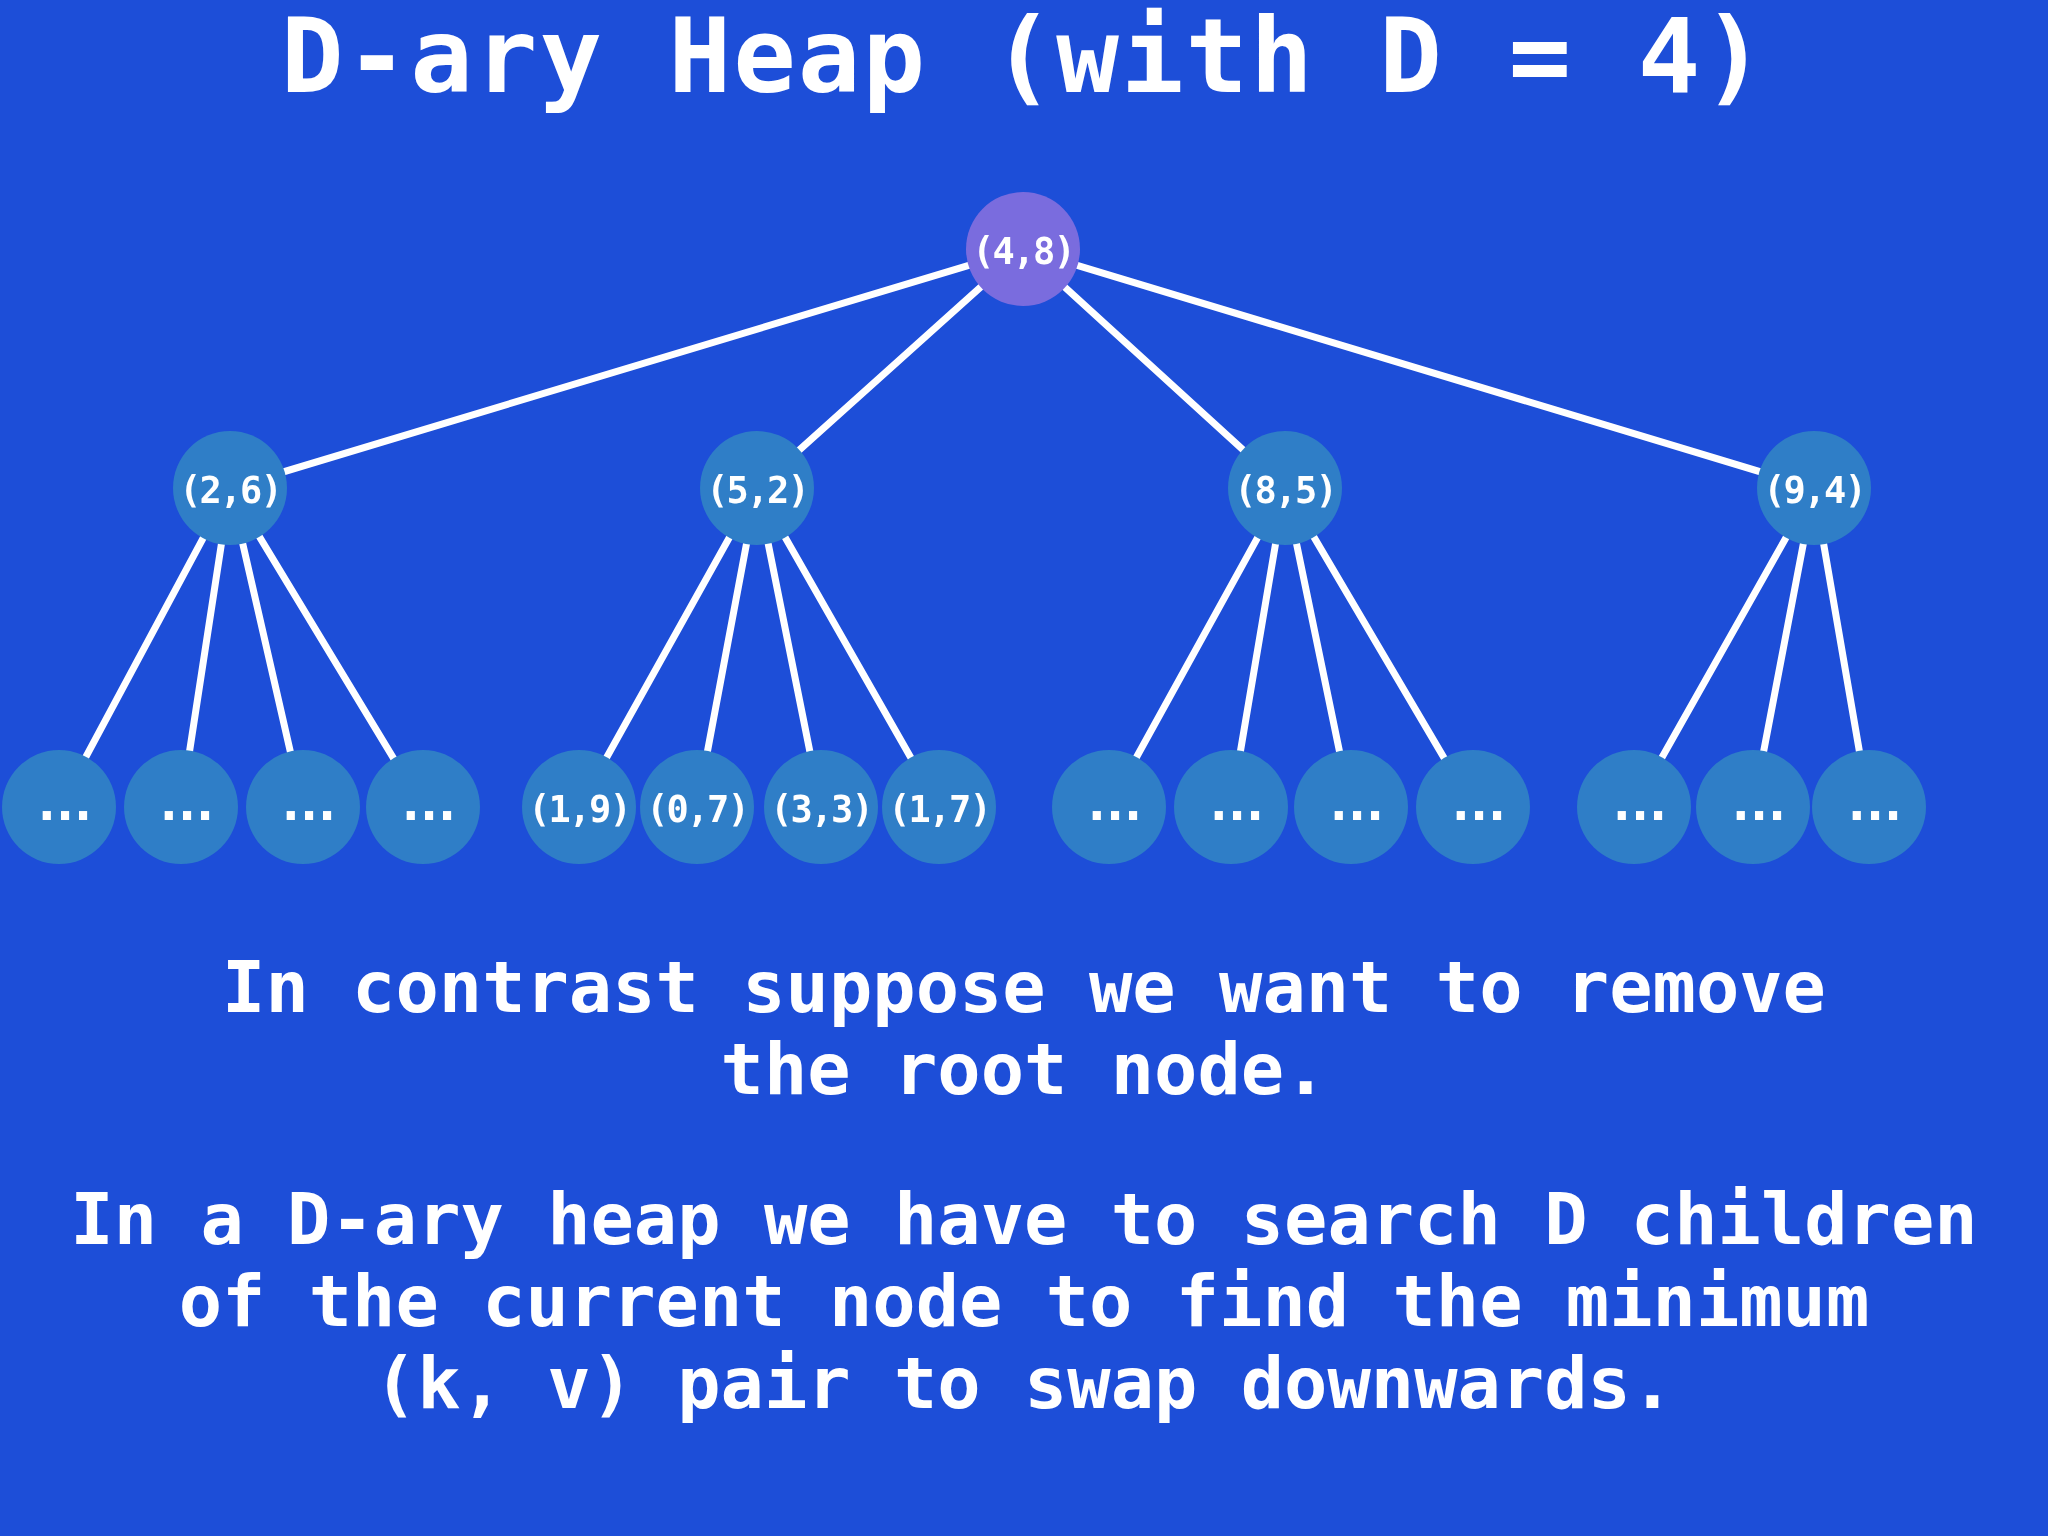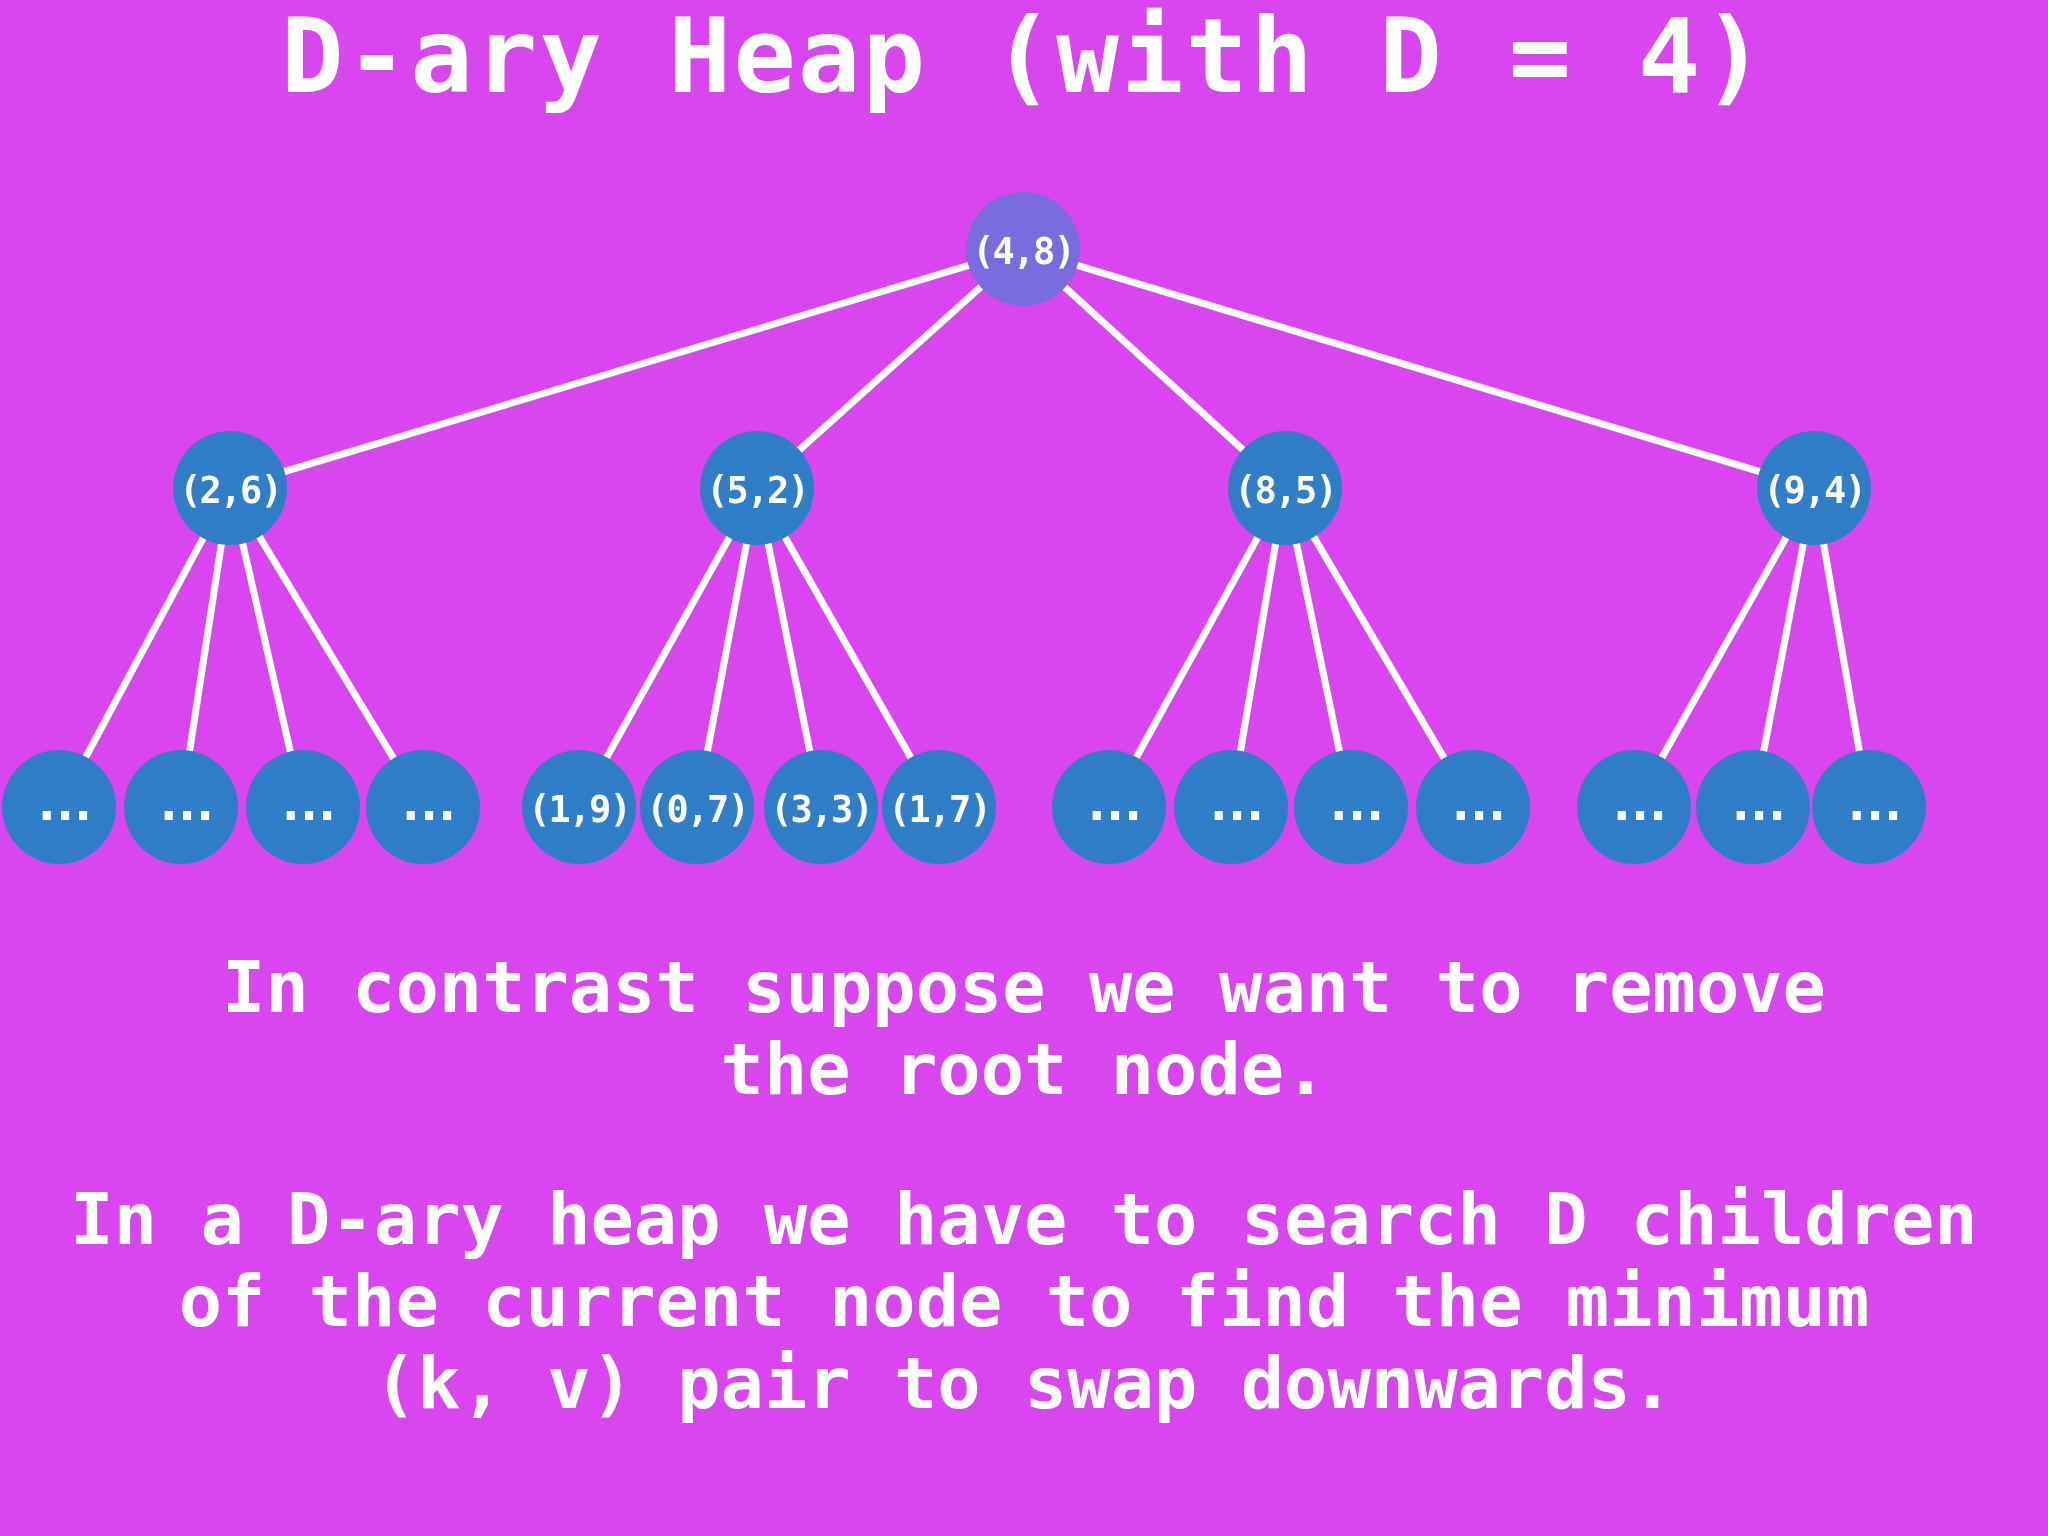--- a/index.html
+++ b/index.html
@@ -4,21 +4,21 @@
 <style>
   html, body {
     margin: 0;
     padding: 0;
     background: #000000;
   }
   .page {
     position: relative;
     width: 2048px;
     height: 1536px;
-    background: #d946ef;
+    background: #1d4ed8;
     overflow: hidden;
     font-family: "DejaVu Sans Mono", "Liberation Mono", monospace;
     color: #ffffff;
   }
   .slide-title {
     position: absolute;
     top: -6px;
     left: 0;
     width: 100%;
     text-align: center;

